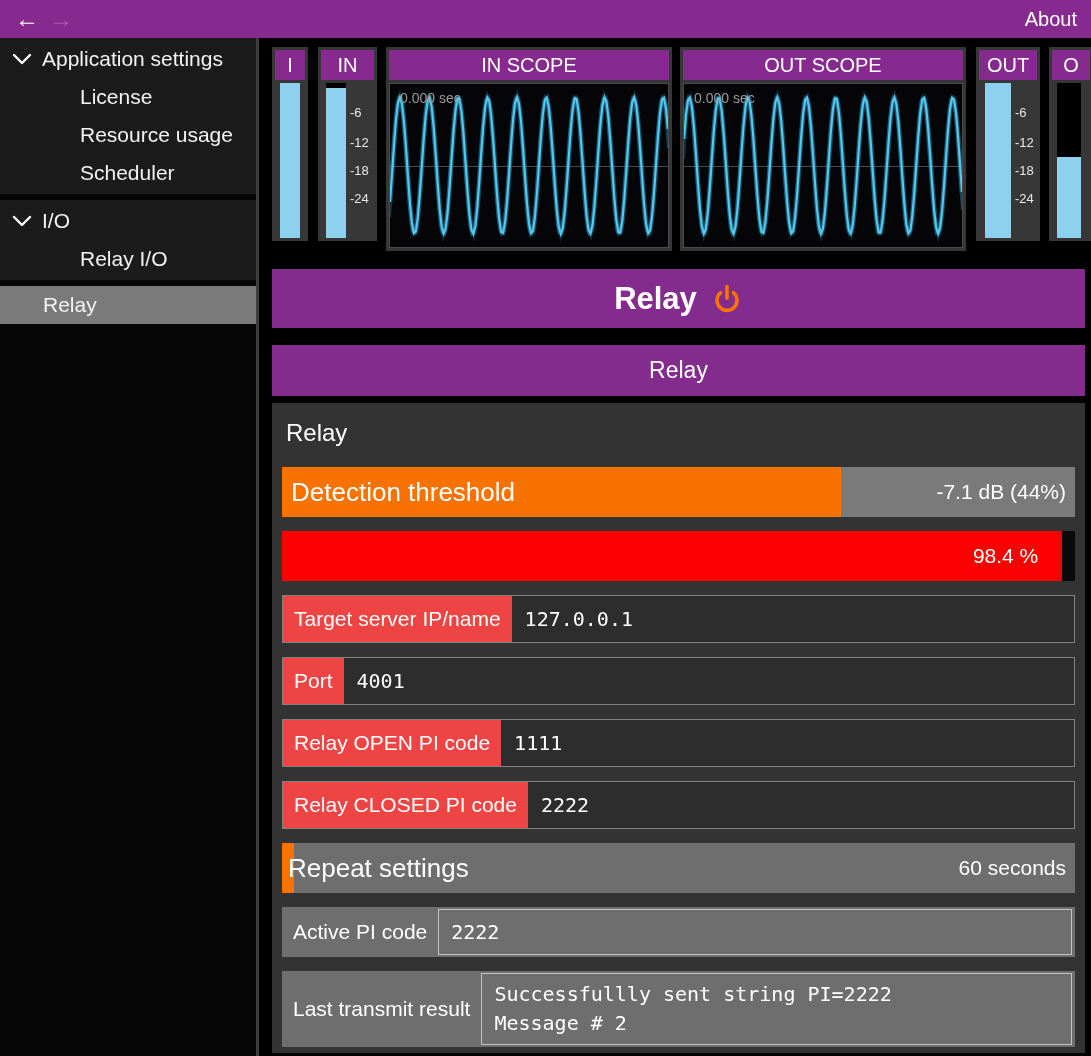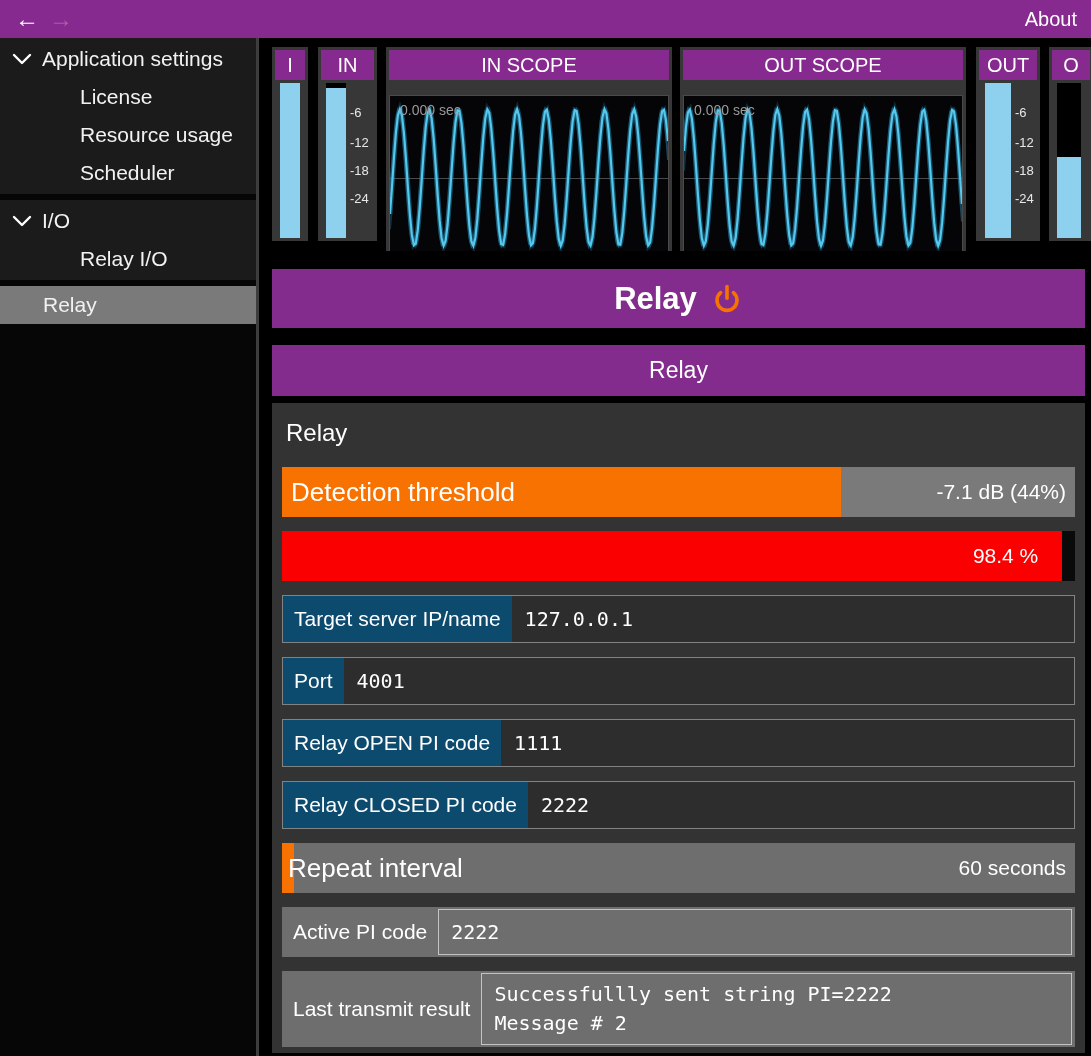--- a/index.html
+++ b/index.html
@@ -35,21 +35,21 @@
     font-size:20px; color:#fff; }
   .meter-panel { height:194px; }
   .meter-body { display:flex; height:155px; margin-top:3px; padding:0 2px; }
   .bar-track { background:#000; height:100%; position:relative; }
   .bar-fill { position:absolute; left:0; right:0; bottom:0; background:#8DD1EE; }
   .ticks { position:relative; font-size:13px; color:#E8E8E8; }
   .tick { position:absolute; transform:translateY(-50%); left:4px; white-space:nowrap; }
   .tick.t0 { top:19%; } .tick.t1 { top:38%; } .tick.t2 { top:56%; } .tick.t3 { top:74%; }
 
   .scope-panel { height:204px; }
-  .scope-body { position:relative; height:165px; margin-top:15px; background:#050508; border:1px solid #4A4A4A; }
+  .scope-body { position:relative; height:165px; margin-top:3px; background:#050508; border:1px solid #4A4A4A; }
   .scope-mid { position:absolute; left:0; right:0; top:50%; height:1px; background:#4A4A4A; }
   .scope-label { position:absolute; left:10px; top:6px; font-size:14px; color:#9A9A9A; z-index:3; }
   .scope-svg { position:absolute; inset:0; width:100%; height:100%; }
 
   
   .banner1 { width:813px; height:59px; background:#832C8E; margin-top:18px; display:flex;
     align-items:center; justify-content:center; gap:14px; cursor:pointer; }
   .banner1 .t { font-size:31px; font-weight:bold; }
   .banner2 { width:813px; height:51px; background:#832C8E; margin-top:17px; display:flex;
     align-items:center; justify-content:center; font-size:23px; cursor:pointer; }
@@ -62,21 +62,21 @@
   .slider-row { position:relative; height:50px; background:#7A7A7A; overflow:hidden; cursor:pointer; }
   .slider-fill { position:absolute; left:0; top:0; bottom:0; background:#F77200; }
   .slider-label { position:absolute; left:9px; top:50%; transform:translateY(-50%); font-size:26px; z-index:2; }
   .slider-value { position:absolute; right:9px; top:50%; transform:translateY(-50%); font-size:21px; z-index:2; }
 
   .progress-row { position:relative; height:50px; background:#0A0A0A; overflow:hidden; }
   .progress-fill { position:absolute; left:0; top:0; bottom:0; background:#FB0000;
     display:flex; align-items:center; justify-content:flex-end; padding-right:24px; font-size:21px; }
 
   .field-row { height:48px; display:flex; align-items:stretch; background:#2D2D2D; border:1px solid #828282; }
-  .field-chip { background:#0c4a6e; display:flex; align-items:center; padding:0 11px;
+  .field-chip { background:#ef4444; display:flex; align-items:center; padding:0 11px;
     font-size:21px; white-space:nowrap; flex:0 0 auto; }
   .field-value { flex:1; display:flex; align-items:center; padding-left:13px;
     font-family:"DejaVu Sans Mono", monospace; font-size:20px; cursor:text; }
 
   .gray-row { height:50px; display:flex; align-items:stretch; background:#6E6E6E; }
   .gray-row .field-chip { background:transparent; }
   .inset-box { flex:1; border:1px solid #C4C4C4; margin:2px 3px 2px 0; display:flex;
     flex-direction:column; justify-content:center; padding-left:12px;
     font-family:"DejaVu Sans Mono", monospace; font-size:20px; }
   .result-row { height:76px;justify-content:center; }
@@ -257,21 +257,21 @@
         <div class="field-value">1111</div>
       </div>
 
       <div class="field-row">
         <div class="field-chip">Relay CLOSED PI code</div>
         <div class="field-value">2222</div>
       </div>
 
       <div class="slider-row" style="background:#6E6E6E;">
         <div class="slider-fill" style="width: 1.5%;"></div>
-        <span class="slider-label" style="left:6px;">Repeat interval</span>
+        <span class="slider-label" style="left:6px;">Repeat settings</span>
         <span class="slider-value">60 seconds</span>
       </div>
 
       <div class="gray-row">
         <div class="field-chip">Active PI code</div>
         <div class="inset-box">
           <span>2222</span>
         </div>
       </div>
 

